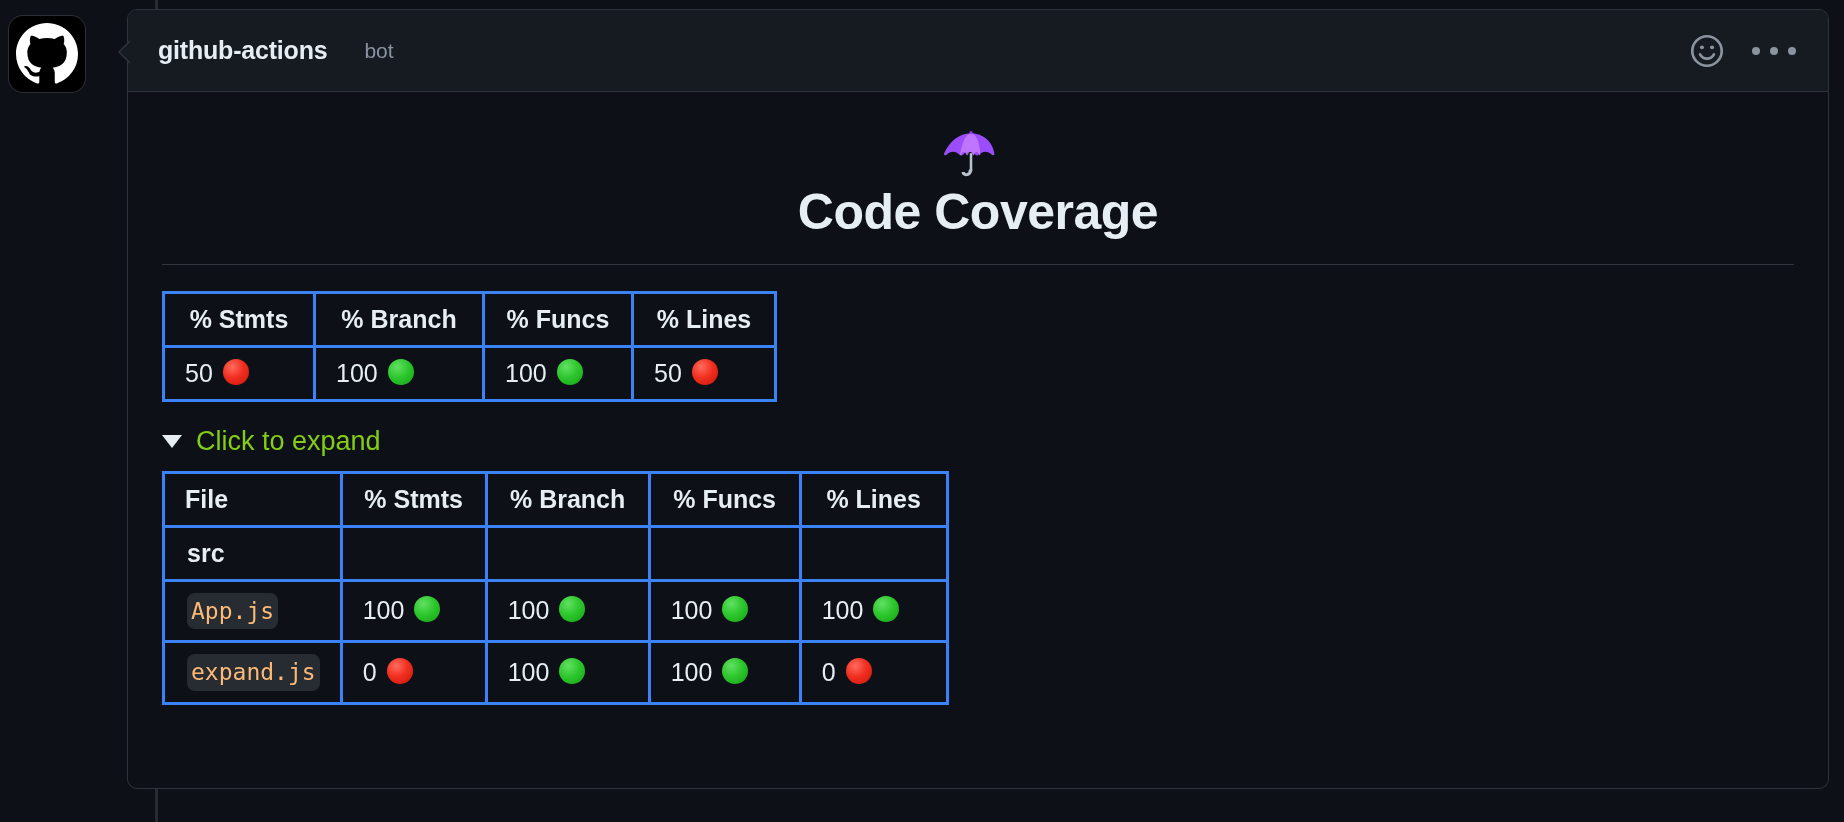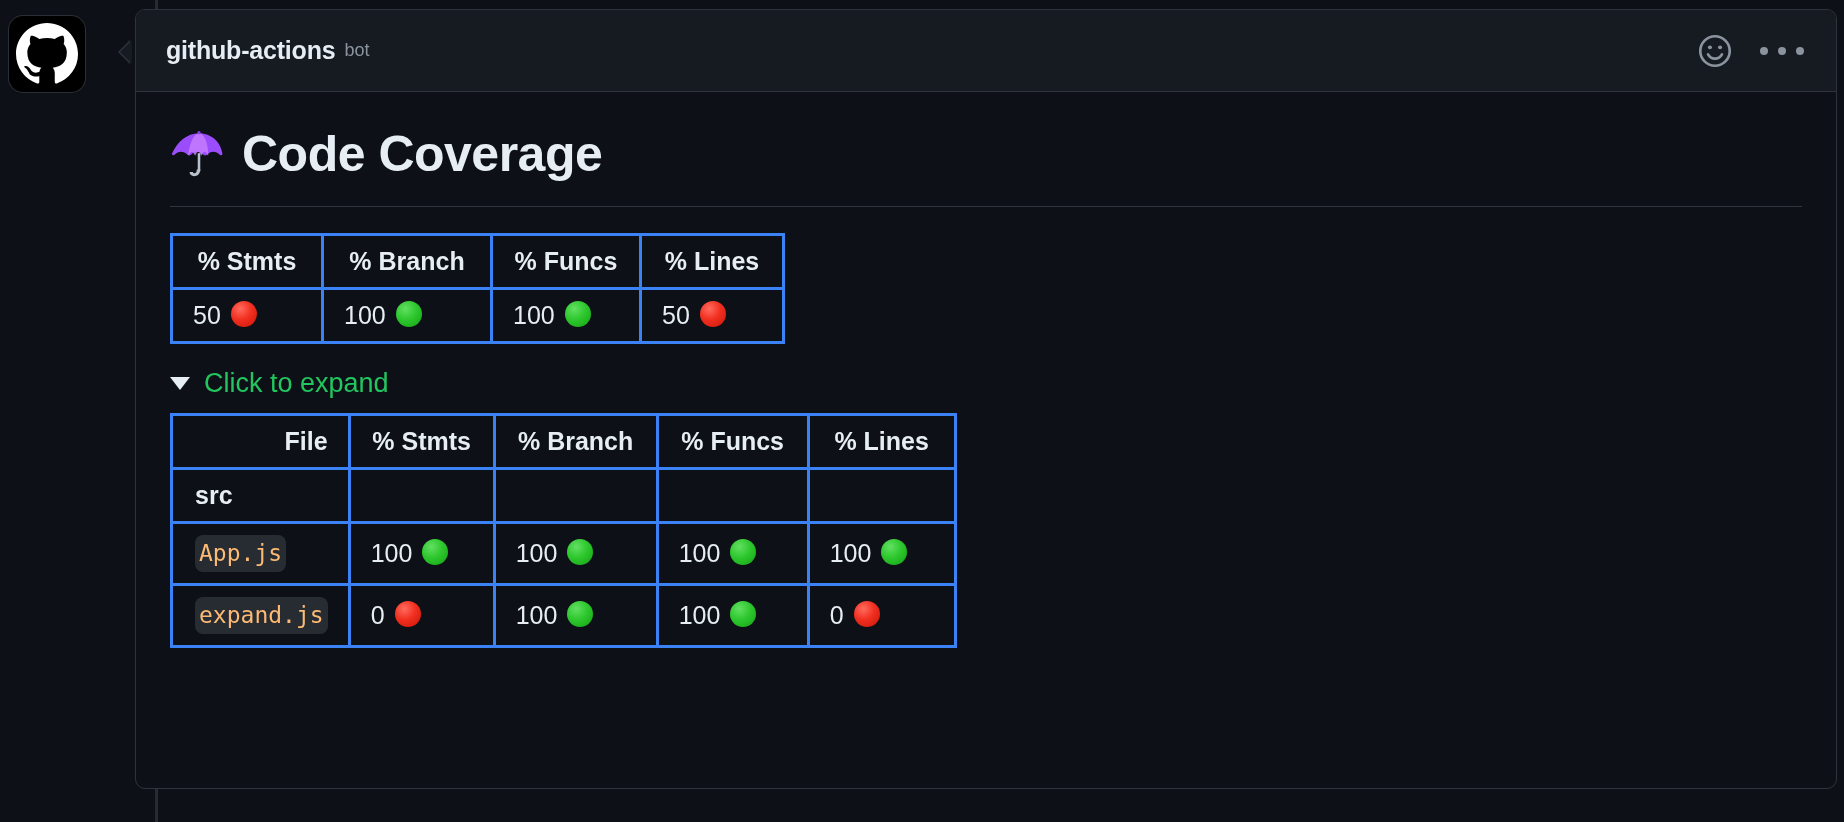--- a/index.html
+++ b/index.html
@@ -44,21 +44,21 @@
     z-index: 5;
     display: flex;
     align-items: center;
     justify-content: center;
   }
   .avatar svg { width: 62px; height: 62px; display: block; }
 
   
   .comment-box {
     position: absolute;
-    left: 135px;
+    left: 127px;
     top: 9px;
     width: 1702px;
     height: 780px;
     border: 1px solid #2f343c;
     border-radius: 10px;
     background: #0d1117;
     z-index: 3;
     box-sizing: border-box;
     overflow: hidden;
   }
@@ -96,22 +96,22 @@
     padding: 0 26px 0 30px;
     box-sizing: border-box;
   }
   .author {
     font-size: 25px;
     font-weight: bold;
     color: #e6edf3;
     letter-spacing: -0.2px;
   }
   .bot-badge {
-    margin-left: 4px;
-    font-size: 18px;
+    margin-left: 32px;
+    font-size: 21px;
     color: #8b949e;
     padding: 1px 5px;
     border-radius: 5px;
   }
   .commented-text {
     margin-left: 18px;
     font-size: 22px;
     color: #8b949e;
   }
   .header-spacer { flex: 1 1 auto; }
@@ -146,20 +146,21 @@
 
   .cc-heading {
     display: flex;
     align-items: center;
     font-size: 50px;
     font-weight: bold;
     color: #e6edf3;
     letter-spacing: -0.5px;
     margin: 0 0 4px 0;
     line-height: 1.15;
+    flex-direction: column;
   }
   .umbrella {
     width: 58px;
     height: 58px;
     margin-right: 14px;
     flex: 0 0 auto;
     display: block;
   }
   .heading-rule {
     height: 1px;
@@ -210,21 +211,21 @@
 
   
   .summary-wrap { margin: 0 0 18px 0; }
 
   
   .details-block { margin-top: 24px; }
   .details-summary {
     display: flex;
     align-items: center;
     font-size: 27px;
-    color: #22c55e;
+    color: #84cc16;
     cursor: pointer;
     margin-bottom: 14px;
     user-select: none;
   }
   .tri {
     width: 0; height: 0;
     border-left: 10px solid transparent;
     border-right: 10px solid transparent;
     border-top: 13px solid #e6edf3;
     margin-right: 14px;
@@ -239,21 +240,21 @@
     font-family: "DejaVu Sans Mono", "Liberation Mono", monospace;
     font-size: 23px;
     background: #272c33;
     color: #fdba74;
     border-radius: 8px;
     padding: 4px 4px;
     line-height: 1.25;
   }
 
   table.detail th:first-child,
-  table.detail td:first-child { text-align: right; }
+  table.detail td:first-child { text-align: left; }
   table.detail td.filecell { text-align: left; padding-left: 22px; }
 
   
   table.summary th.c0, table.summary td.c0 { width: 108px; }
   table.summary th.c1, table.summary td.c1 { width: 126px; }
   table.summary th.c2, table.summary td.c2 { width: 106px; }
   table.summary th.c3, table.summary td.c3 { width: 100px; }
 
   table.detail th.d0, table.detail td.d0 { width: 118px; }
   table.detail th.d1, table.detail td.d1 { width: 102px; }

